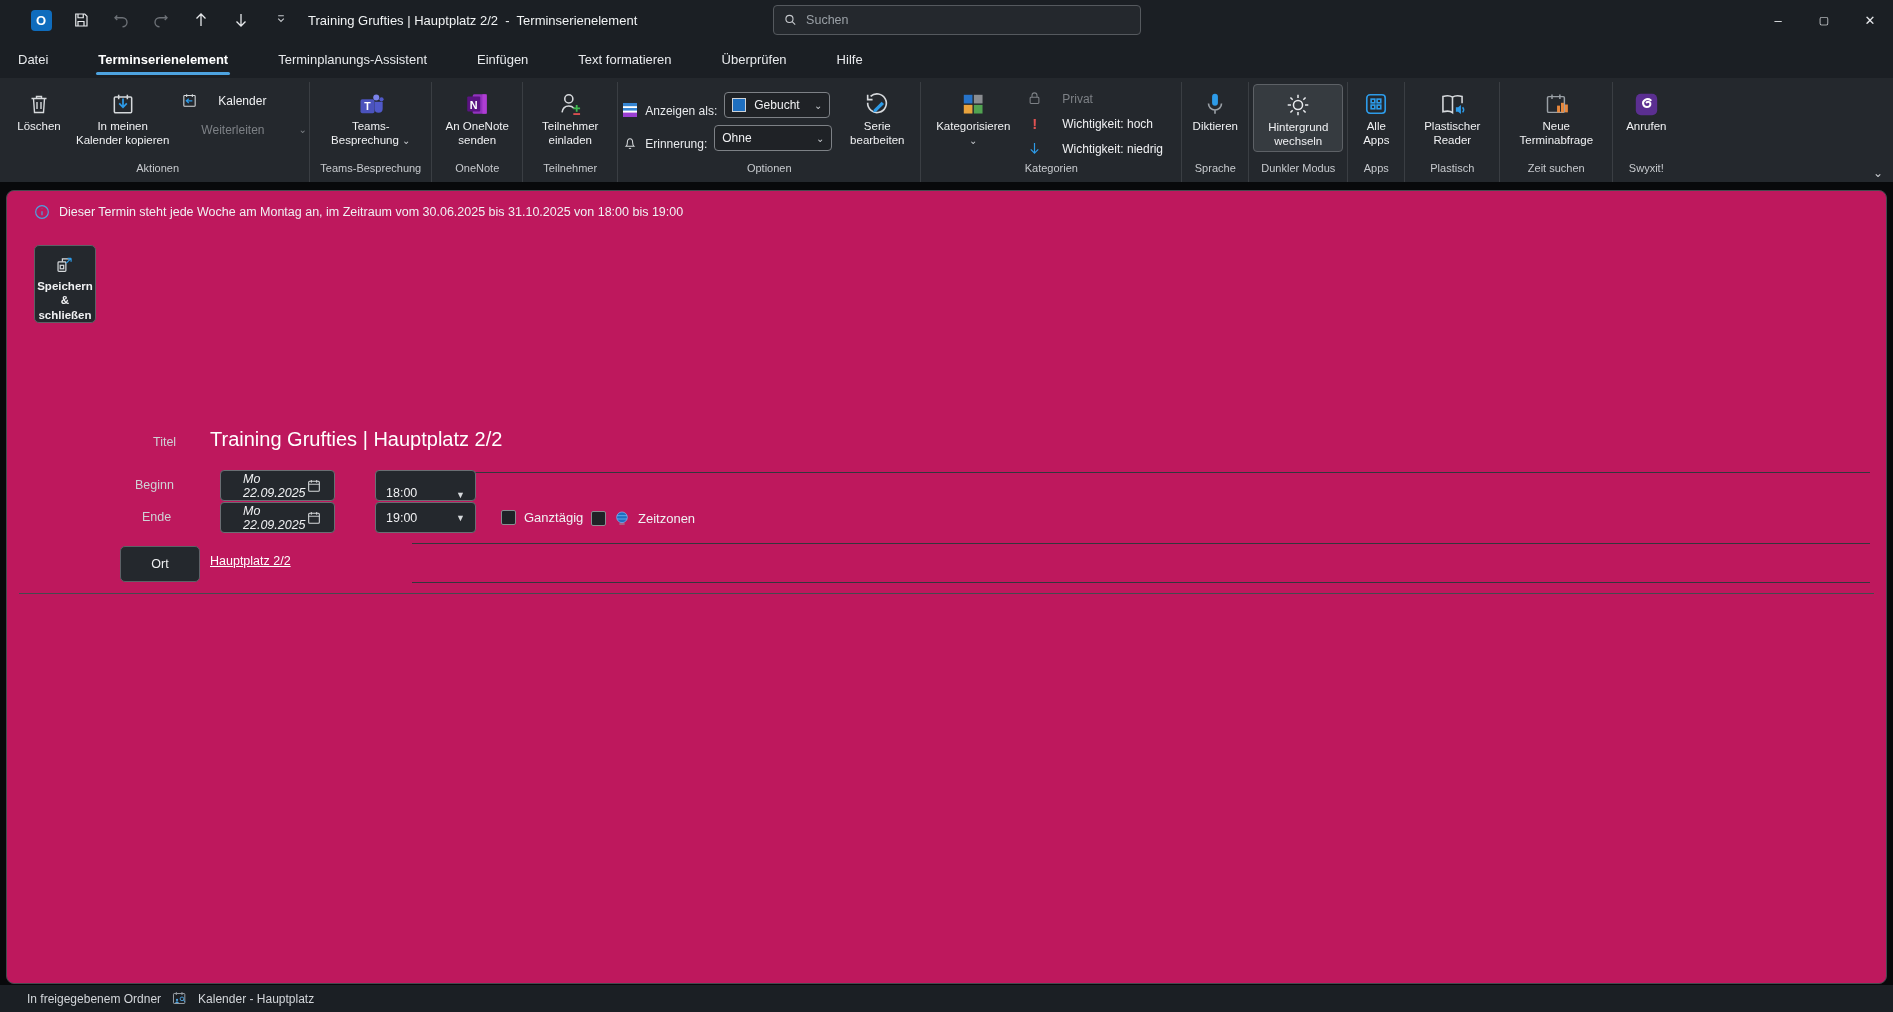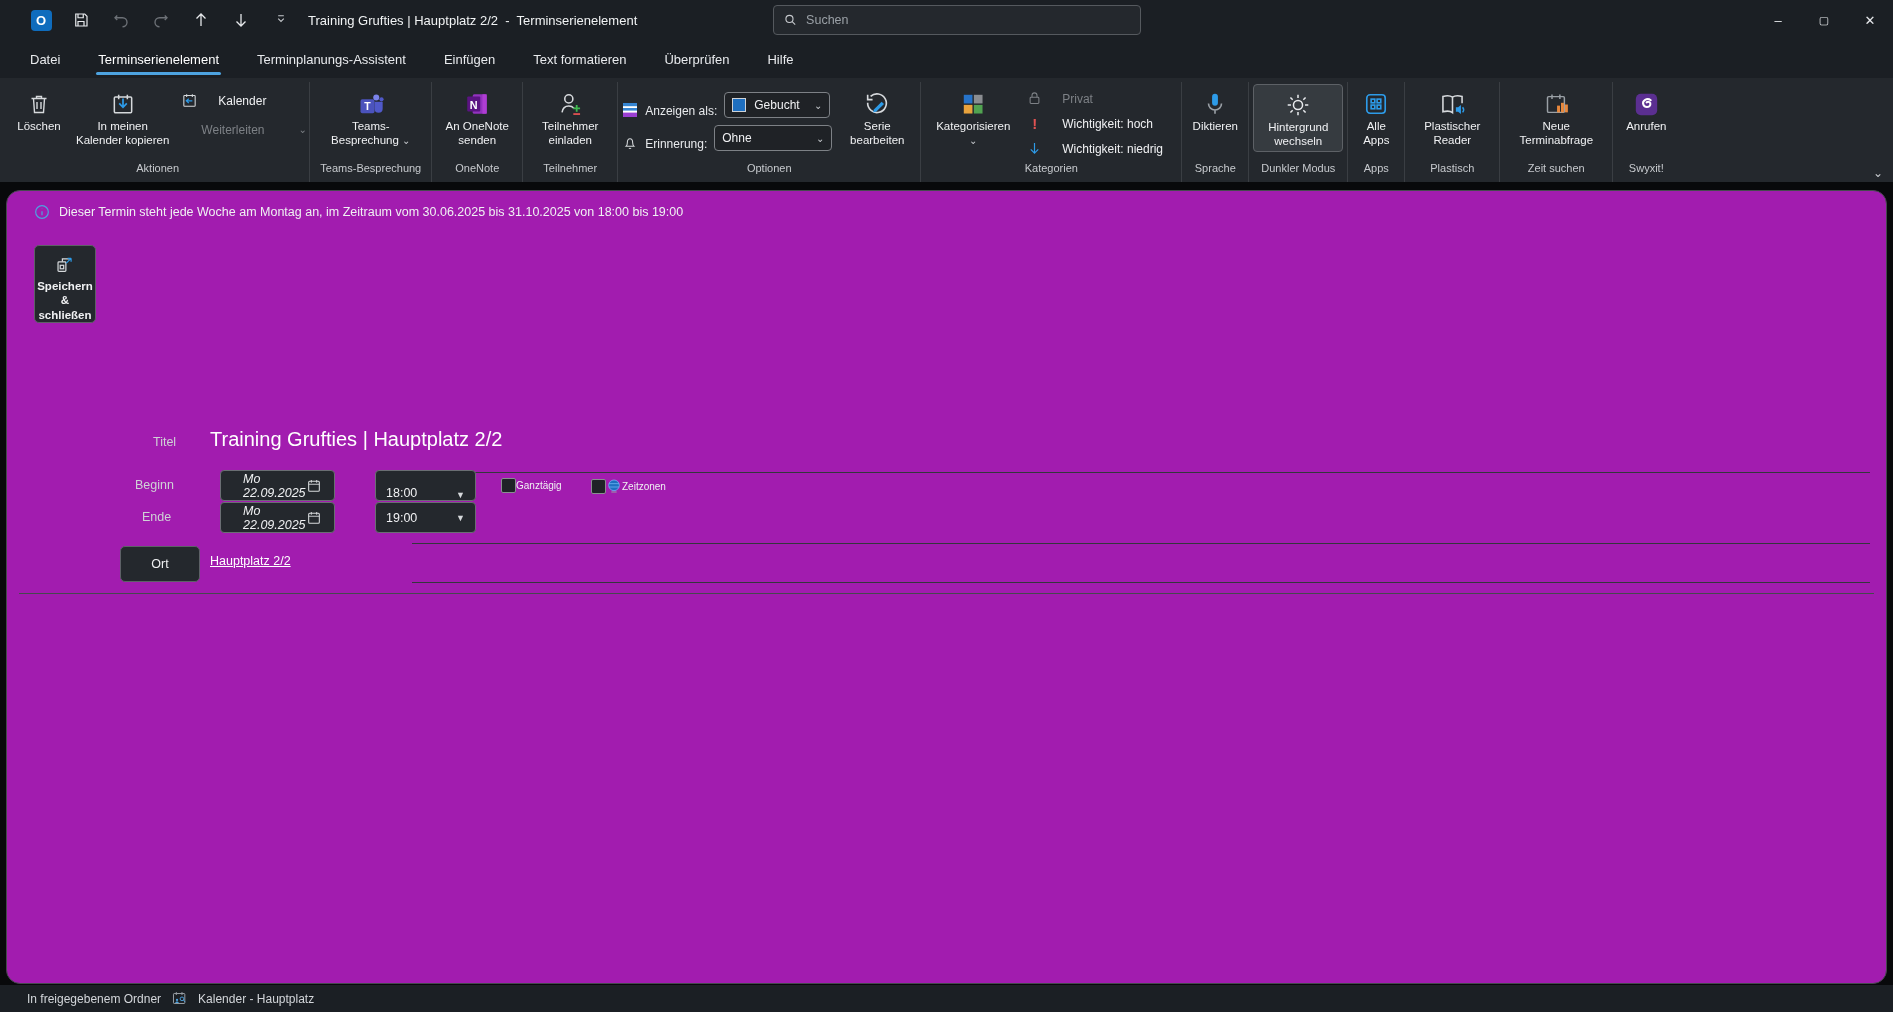--- a/index.html
+++ b/index.html
@@ -16,23 +16,23 @@
   .win-title { margin-left:14px; font-size:13px; color:#f1f3f4; white-space:pre; }
   .searchbox { position:absolute; left:773px; top:5px; width:368px; height:30px; background:#24282d;
     border:1px solid #55595e; border-radius:4px; display:flex; align-items:center; padding:0 10px; gap:9px; }
   .searchbox input { background:transparent; border:none; outline:none; color:#e8eaed; font-size:12.5px; width:100%;
     font-family:"Liberation Sans", sans-serif; }
   .searchbox input::placeholder { color:#9aa0a6; }
   .winctrls { position:absolute; right:0; top:0; height:40px; display:flex; }
   .wbtn { width:46px; height:40px; display:flex; align-items:center; justify-content:center; color:#e8eaed; font-size:13px; }
 
   
-  .tabsrow { height:38px; background:#1b1f24; display:flex; align-items:stretch; padding-left:28px; gap:34px; }
+  .tabsrow { height:38px; background:#1b1f24; display:flex; align-items:stretch; padding-left:16px; gap:46px; }
   .tab { display:flex; align-items:center; font-size:13px; color:#e8eaed; position:relative; padding:0 2px; }
-  .tab.selected { font-weight:normal; color:#ffffff; }
+  .tab.selected { font-weight:bold; color:#ffffff; }
   .tab.selected::after { content:""; position:absolute; left:0; right:0; bottom:3px; height:3px; background:#4da3e0; border-radius:2px; }
 
   
   .ribbon { height:104px; background:#24282d; display:flex; flex-direction:column; position:relative; }
   .ribbon-groups { flex:1; display:flex; align-items:stretch; padding:4px 0 0 6px; }
   .rgroup { display:flex; flex-direction:column; border-right:1px solid #3a3e43; padding:0 4px; }
   .rgroup-content { flex:1; display:flex; align-items:flex-start; justify-content:center; gap:2px; padding-top:2px; }
   .rgroup-label { height:20px; text-align:center; font-size:11px; color:#c7cace; white-space:nowrap; padding:0 6px; }
   .bigbtn { display:flex; flex-direction:column; align-items:center; padding:4px 6px 2px; border-radius:4px; min-width:58px; }
   .bigbtn .icon { height:32px; display:flex; align-items:center; justify-content:center; }
@@ -43,35 +43,35 @@
   .smallitem { display:flex; align-items:center; gap:20px; font-size:12px; color:#f0f1f3; padding:2px 4px; border-radius:3px; white-space:nowrap; }
   .smallitem.disabled { color:#7d8186; }
   .optrows { display:flex; flex-direction:column; gap:7px; padding-top:8px; margin-right:4px; }
   .optrow { display:flex; align-items:flex-end; gap:7px; font-size:12px; white-space:nowrap; }
   .dd { height:26px; background:#1f2226; border:1px solid #7d8186; border-radius:4px; display:flex; align-items:center;
     padding:0 7px; gap:8px; font-size:12px; color:#f0f1f3; }
   .dd .ddchev { margin-left:auto; font-size:10px; color:#c7cace; }
   .ribbon-collapse { position:absolute; right:10px; bottom:2px; color:#c7cace; font-size:12px; }
 
   
-  .card { position:absolute; left:6px; right:6px; top:190px; height:794px; background:#a21caf;
-    border:1px solid #45494e; border-radius:14px; overflow:hidden; }
+  .card { position:absolute; left:6px; right:6px; top:190px; height:794px; background:#be185d;
+    border:1px solid #45494e; border-radius:8px; overflow:hidden; }
   .infobar { display:flex; align-items:center; gap:9px; padding:13px 0 0 27px; font-size:12.5px; color:#f0f1f3; }
   .savebtn { position:absolute; left:27px; top:54px; width:62px; height:78px; background:#24282d; border:1px solid #5d6166;
     border-radius:5px; display:flex; flex-direction:column; align-items:center; padding-top:8px; gap:4px;font-weight:bold; }
   .savebtn .blabel { font-size:11.5px; line-height:1.25; text-align:center; color:#f0f1f3; white-space:pre-line; }
   .flabel { position:absolute; font-size:12.5px; color:#cfd2d6; }
   .titleval { position:absolute; left:203px; top:237px; font-size:20px; color:#ffffff; }
   .datefield { position:absolute; width:115px; height:31px; background:#24282d; border:1px solid #6a6e73; border-radius:4px;
     display:flex; align-items:center; padding:0 22px; font-size:12.5px; color:#f0f1f3;font-style:italic; }
   .datefield .cal { margin-left:auto; }
   .timefield { position:absolute; width:101px; height:31px; background:#24282d; border:1px solid #6a6e73; border-radius:4px;
     display:flex; align-items:center; padding:0 10px; font-size:12.5px; color:#f0f1f3; }
   .timefield .tri { margin-left:auto; font-size:9px; color:#d6d9dc; }
-  .ckrow { position:absolute; display:flex; align-items:center; font-size:10px; color:#f0f1f3; }
+  .ckrow { position:absolute; display:flex; align-items:center; gap:8px; font-size:13px; color:#f0f1f3;margin-top:32px; }
   .ckbox { width:15px; height:15px; border:1px solid #8a8d91; border-radius:2px; background:#1f2226; }
   .ortbtn { position:absolute; left:113px; top:355px; width:80px; height:36px; background:#24282d; border:1px solid #5d6166;
     border-radius:5px; display:flex; align-items:center; justify-content:center; font-size:12.5px; color:#f0f1f3; }
   .ortlink { position:absolute; left:203px; top:363px; font-size:12.5px; color:#ffffff; text-decoration:underline; }
   .hline { position:absolute; height:1px; background:#33373c; }
   .hline.full { background:#45494e; }
 
   
   .statusbar { position:absolute; left:0; right:0; bottom:0; height:27px; background:#1b1f24; display:flex;
     align-items:center; gap:10px; padding-left:27px; font-size:12px; color:#d3d6da; }

